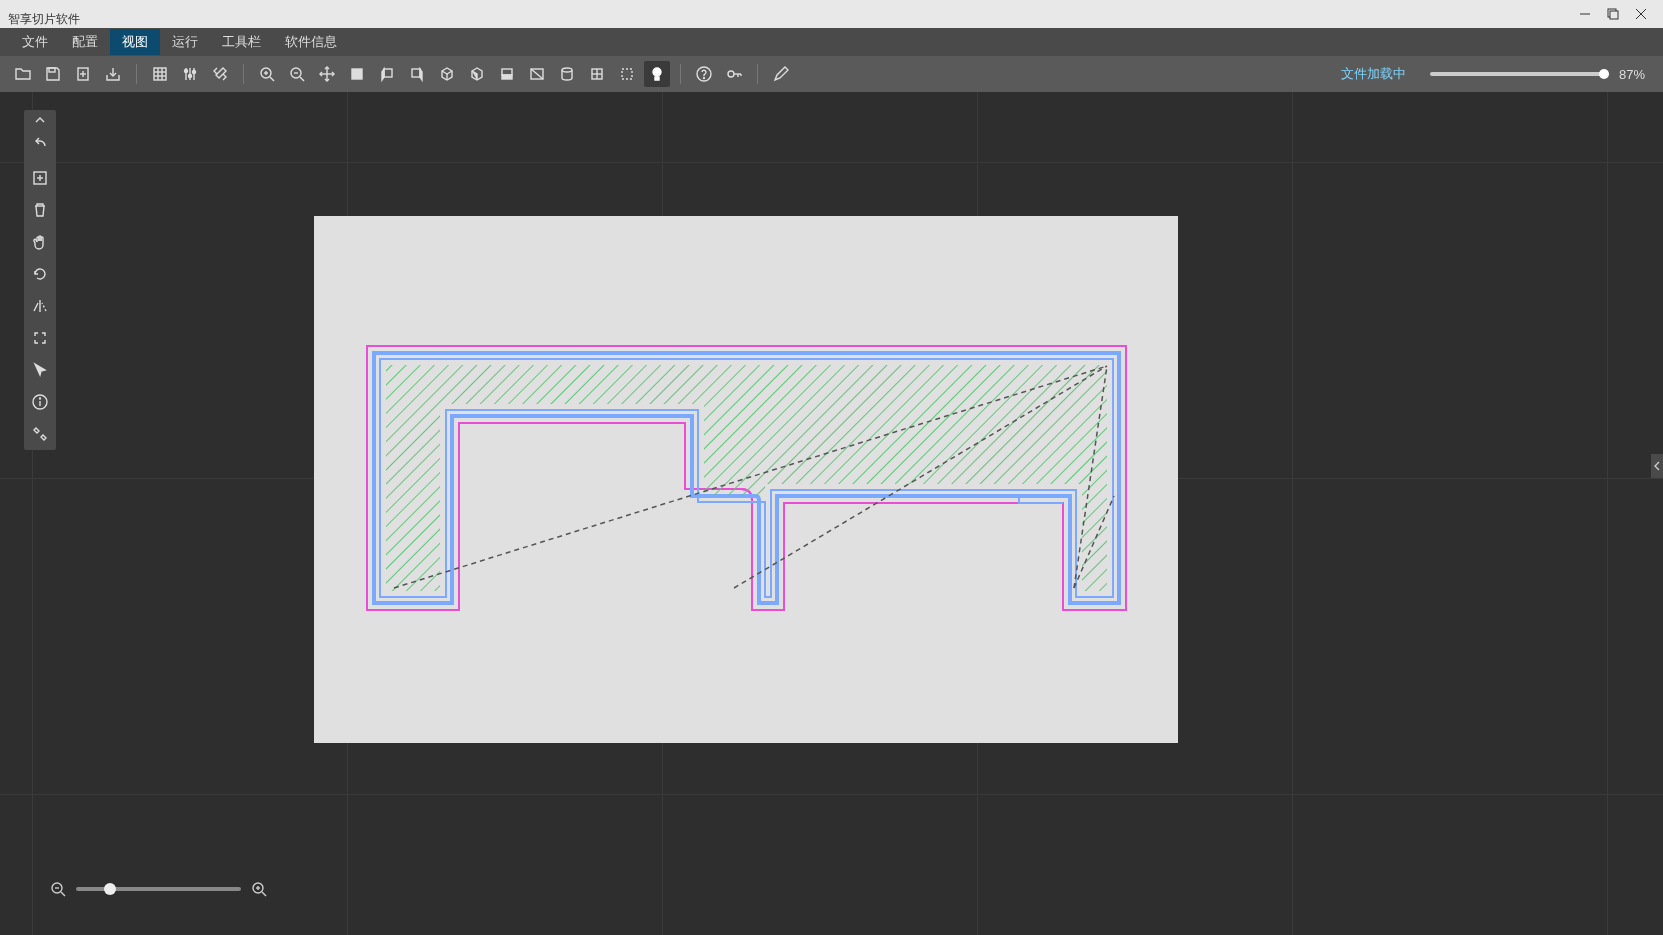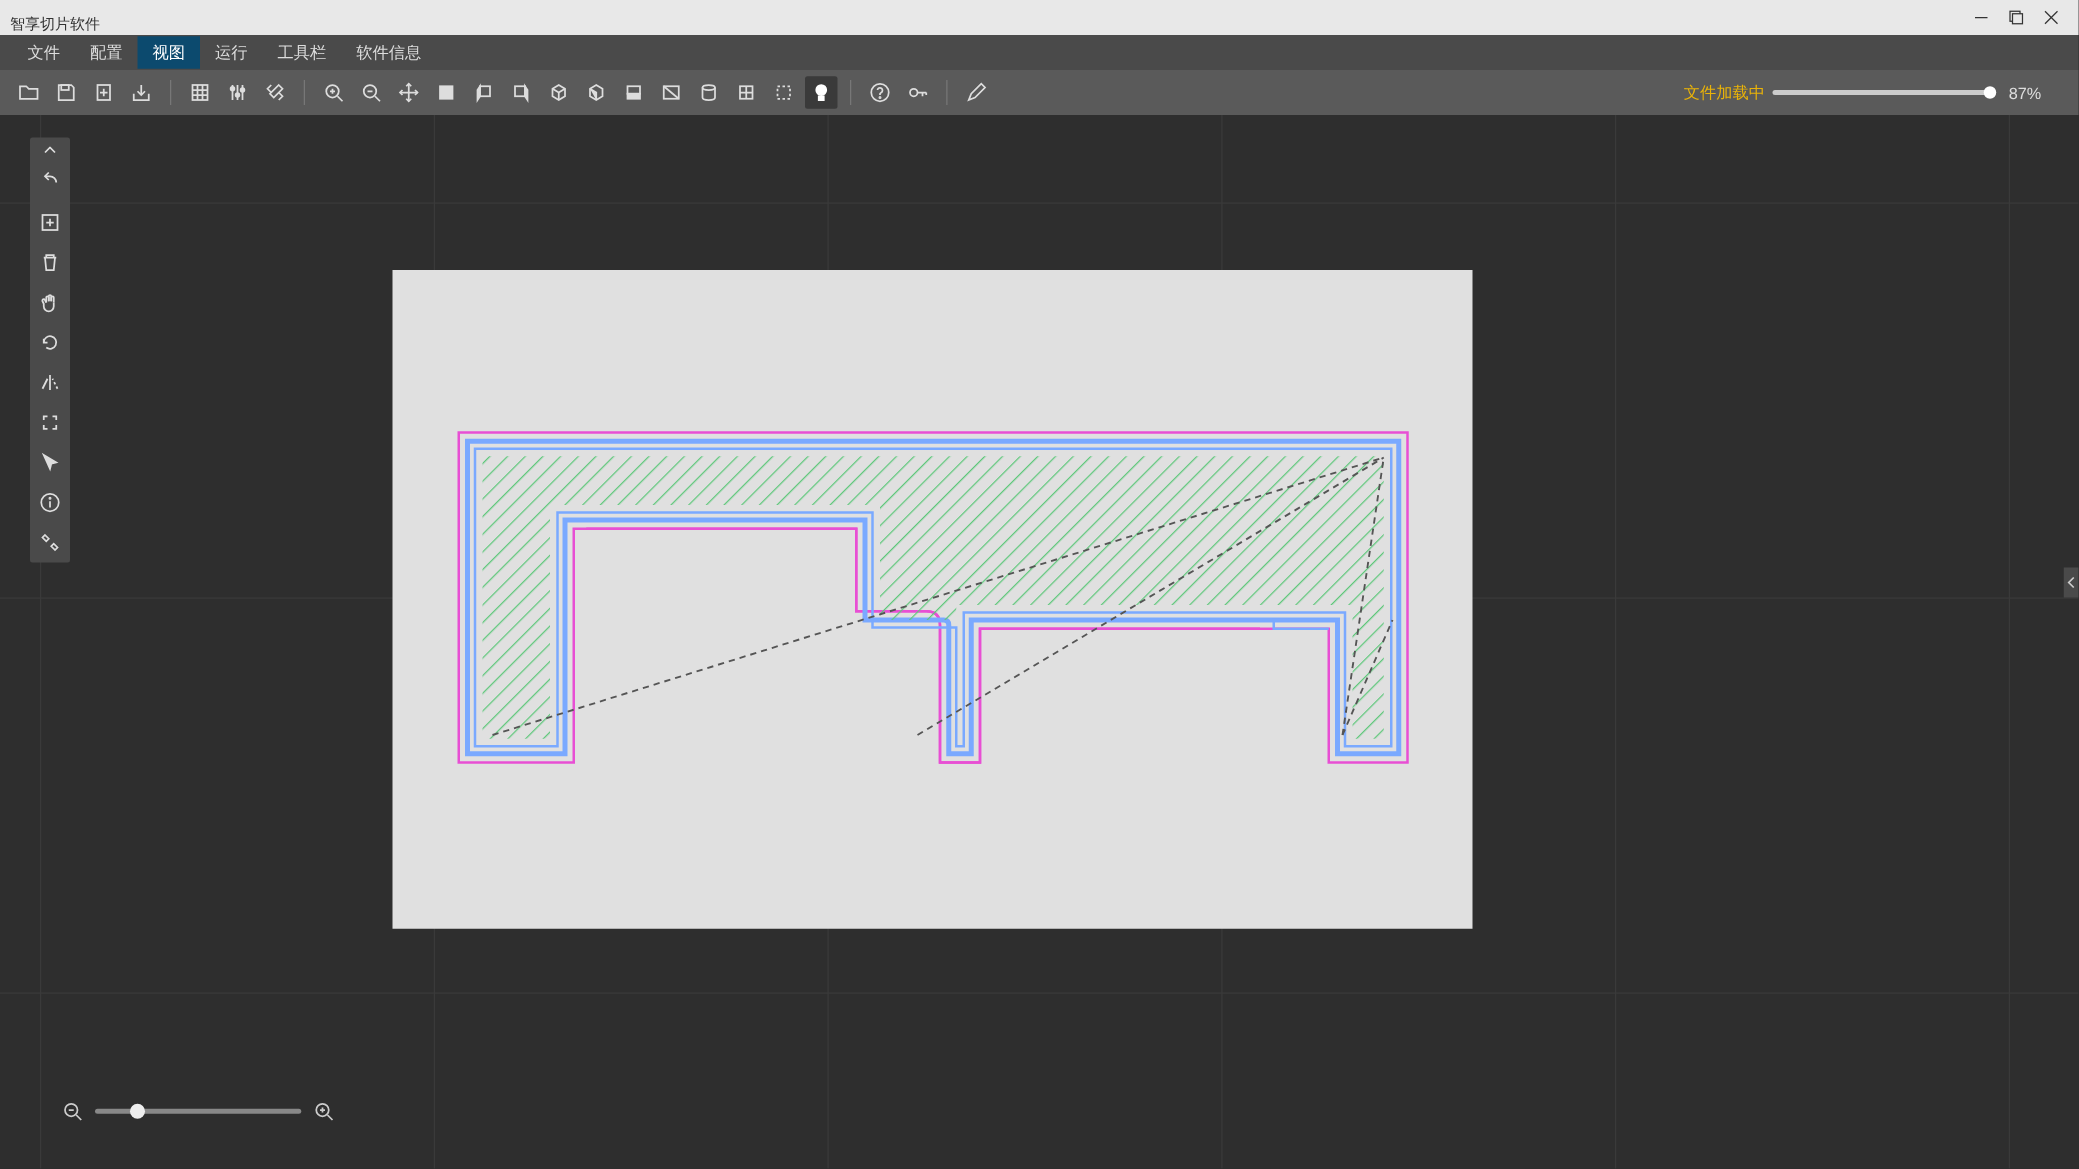--- a/index.html
+++ b/index.html
@@ -11,24 +11,24 @@
 .menubar{height:28px;background:#4a4a4a;display:flex;align-items:center;padding:0 10px;gap:0}
 .menubar .menu-item{padding:4px 12px;font-size:13px;color:#ddd;cursor:pointer}
 .menubar .menu-item.active{background:#0c4a6e;color:#fff}
 .toolbar{height:36px;background:#5a5a5a;display:flex;align-items:center;padding:0 10px;gap:4px}
 .toolbar .tb-btn{width:26px;height:26px;display:flex;align-items:center;justify-content:center;cursor:pointer;border-radius:2px}
 .toolbar .tb-btn.active{background:#3a3a3a}
 .toolbar .tb-sep{width:1px;height:20px;background:#777;margin:0 6px}
 .toolbar svg{stroke:#ddd;stroke-width:1.4;fill:none}
 .toolbar .tb-btn.active svg{stroke:#fff}
 .toolbar .spacer{flex:1}
-.toolbar .status-label{font-size:13px;color:#eab308;margin-right:2px}
+.toolbar .status-label{font-size:13px;color:#7dd3fc;margin-right:20px}
 .toolbar .progress-track{width:175px;height:4px;background:#ccc;border-radius:2px;position:relative;margin-right:10px}
 .toolbar .progress-thumb{position:absolute;right:-4px;top:-3px;width:10px;height:10px;background:#fff;border-radius:50%}
-.toolbar .progress-pct{font-size:13px;color:#ddd;margin-right:20px}
+.toolbar .progress-pct{font-size:13px;color:#ddd;margin-right:8px}
 .viewport{position:relative;height:843px;background:#2e2e2e;overflow:hidden}
 .grid-line{position:absolute;background:#3a3a3a}
 .left-tools{position:absolute;left:24px;top:18px;width:32px;background:#4a4a4a;border-radius:2px;display:flex;flex-direction:column;align-items:center;padding:4px 0;gap:8px}
 .left-tools .collapse{width:100%;height:12px;display:flex;align-items:center;justify-content:center;cursor:pointer}
 .left-tools .lt-btn{width:24px;height:24px;display:flex;align-items:center;justify-content:center;cursor:pointer}
 .left-tools svg{stroke:#ddd;stroke-width:1.4;fill:none}
 .canvas-plate{position:absolute;left:314px;top:124px;width:864px;height:527px;background:#e0e0e0}
 .canvas-plate svg{position:absolute;left:0;top:0}
 .bottom-zoom{position:absolute;left:48px;bottom:36px;display:flex;align-items:center;gap:8px}
 .bottom-zoom .zoom-btn{width:20px;height:20px;display:flex;align-items:center;justify-content:center;cursor:pointer}

